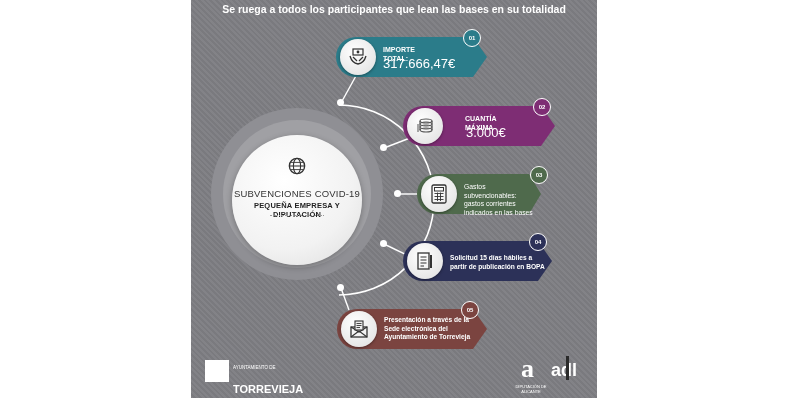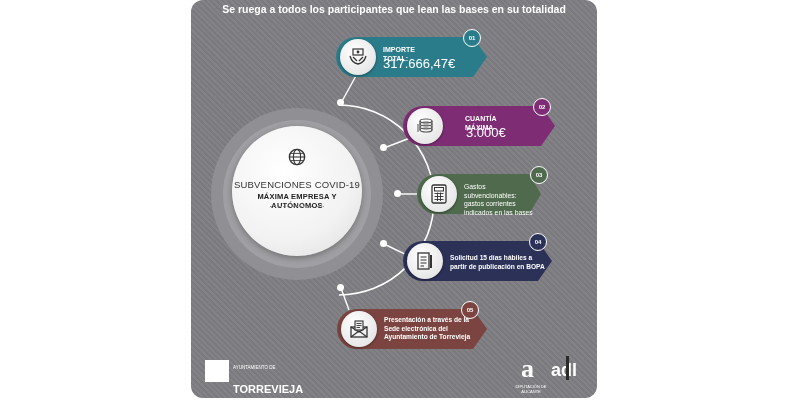--- a/index.html
+++ b/index.html
@@ -1,23 +1,23 @@
 <!DOCTYPE html>
 <html><head>
 <meta charset="utf-8">
 <style>
   html, body { margin:0; padding:0; }
   body { width:800px; height:400px; background:#ffffff; position:relative; overflow:hidden; font-family:"Liberation Sans", sans-serif; }
   .panel { position:absolute; left:191px; top:0; width:406px; height:398px; background:#7e7e83;
     background-image: repeating-linear-gradient(45deg, rgba(255,255,255,0.035) 0 2px, rgba(0,0,0,0.035) 2px 4px);
-    overflow:hidden;border-radius:12px; }
+    overflow:hidden; }
   .header { position:absolute; left:0; width:100%; top:3px; text-align:center; color:#ffffff; font-weight:bold; font-size:10.5px; }
   .ring-outer { position:absolute; left:20px; top:108px; width:172px; height:172px; border-radius:50%; background:#8f8f94; }
   .ring-mid { position:absolute; left:32px; top:120px; width:148px; height:148px; border-radius:50%; background:#a0a0a4; }
-  .core { position:absolute; left:41px; top:126px; width:130px; height:130px; border-radius:50%;
+  .core { position:absolute; left:41px; top:135px; width:130px; height:130px; border-radius:50%;
     background:radial-gradient(circle at 40% 35%, #ffffff 0%, #f2f2f2 60%, #dcdcdc 100%);
     box-shadow:0 2px 6px rgba(0,0,0,0.3); text-align:center; }
   .core .globe { position:absolute; left:56px; top:22px; width:18px; height:18px; }
   .core .t1 { position:absolute; top:53px; width:100%; font-size:9.5px; color:#333; letter-spacing:0.2px; }
   .core .t2 { position:absolute; top:66px; width:100%; font-size:7.5px; font-weight:bold; color:#222; letter-spacing:0.2px; }
   .core .dots { position:absolute; top:80px; left:38px; width:54px; border-top:1px dotted #999; }
   svg.arc { position:absolute; left:0; top:0; }
   .card { position:absolute; height:40px; color:#fff; }
   .card .body { position:absolute; left:0; top:0; height:40px; border-radius:20px 0 0 20px; }
   .card .tip { position:absolute; top:0; width:0; height:0; border-top:20px solid transparent; border-bottom:20px solid transparent; }
@@ -57,21 +57,21 @@
   <div class="ring-mid"></div>
   <div class="core">
     <svg class="globe" viewBox="0 0 20 20">
       <circle cx="10" cy="10" r="8.5" fill="none" stroke="#333" stroke-width="1.5"></circle>
       <ellipse cx="10" cy="10" rx="4" ry="8.5" fill="none" stroke="#333" stroke-width="1.2"></ellipse>
       <line x1="1.5" y1="10" x2="18.5" y2="10" stroke="#333" stroke-width="1.2"></line>
       <line x1="3" y1="6" x2="17" y2="6" stroke="#333" stroke-width="1"></line>
       <line x1="3" y1="14" x2="17" y2="14" stroke="#333" stroke-width="1"></line>
     </svg>
     <div class="t1">SUBVENCIONES COVID-19</div>
-    <div class="t2">MÁXIMA EMPRESA Y AUTÓNOMOS</div>
+    <div class="t2">PEQUEÑA EMPRESA Y DIPUTACIÓN</div>
     <div class="dots"></div>
   </div>
 
   <div class="node" style="left:146px;top:99px;"></div>
   <div class="node" style="left:189px;top:144px;"></div>
   <div class="node" style="left:203px;top:190px;"></div>
   <div class="node" style="left:189px;top:240px;"></div>
   <div class="node" style="left:146px;top:284px;"></div>
 
   <div class="card" style="left:145px;top:37px;">

